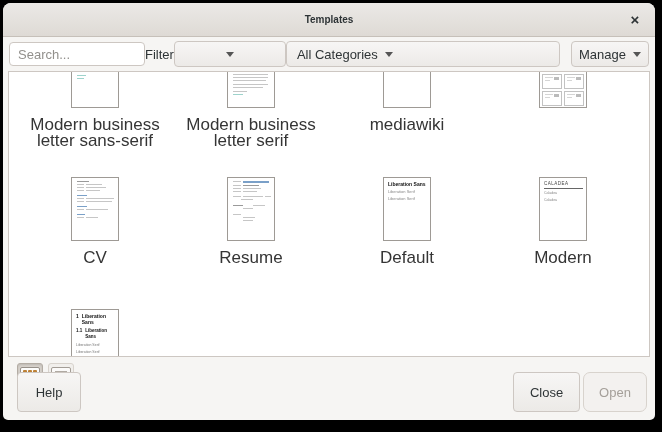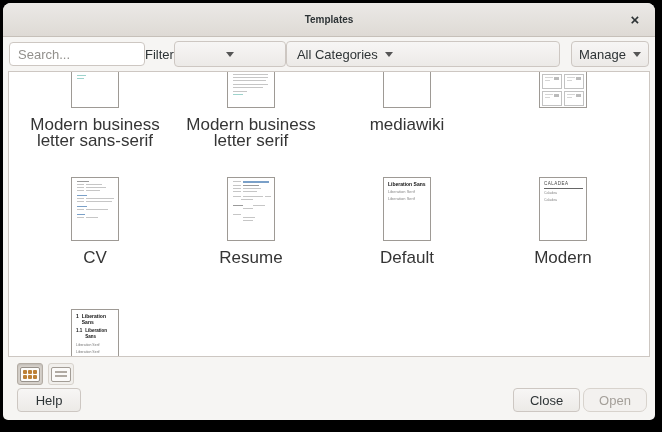--- a/index.html
+++ b/index.html
@@ -102,21 +102,21 @@
   .tbtn.plain{background:#f1efec;border:1px solid #d8d3cd;}
   .icon-grid-outer{width:18px;height:13px;border:1px solid #97918a;border-radius:2px;
     background:#fdfdfc;display:grid;grid-template-columns:repeat(3,4px);
     grid-template-rows:repeat(2,4px);gap:1px;align-content:center;justify-content:center;}
   .icon-grid-outer span{background:#bd8136;border-radius:1px;}
   .icon-list-outer{width:18px;height:13px;border:1px solid #a39d96;border-radius:2px;
     background:#fbfaf9;display:flex;flex-direction:column;gap:2px;
     align-items:center;justify-content:center;}
   .icon-list-outer i{display:block;width:12px;height:2px;background:#b0aaa3;}
   .fbtn{position:absolute;display:flex;align-items:center;justify-content:center;
-    height:24px;box-sizing:border-box;border:1px solid #cdc7c2;border-radius:4px;
+    height:40px;box-sizing:border-box;border:1px solid #cdc7c2;border-radius:4px;
     background:linear-gradient(to bottom,#f7f6f5,#eceae7);font-size:13px;color:#2e3436;}
   .help-btn{left:14px;bottom:8px;width:64px;}
   .close-action-btn{right:75px;bottom:8px;width:67px;}
   .open-btn{right:8px;bottom:8px;width:64px;color:#a49f99;
     background:#f3f1ef;border-color:#d8d3cd;border-radius:7px;}
 </style>
 </head>
 <body>
 
 <div class="dialog">

